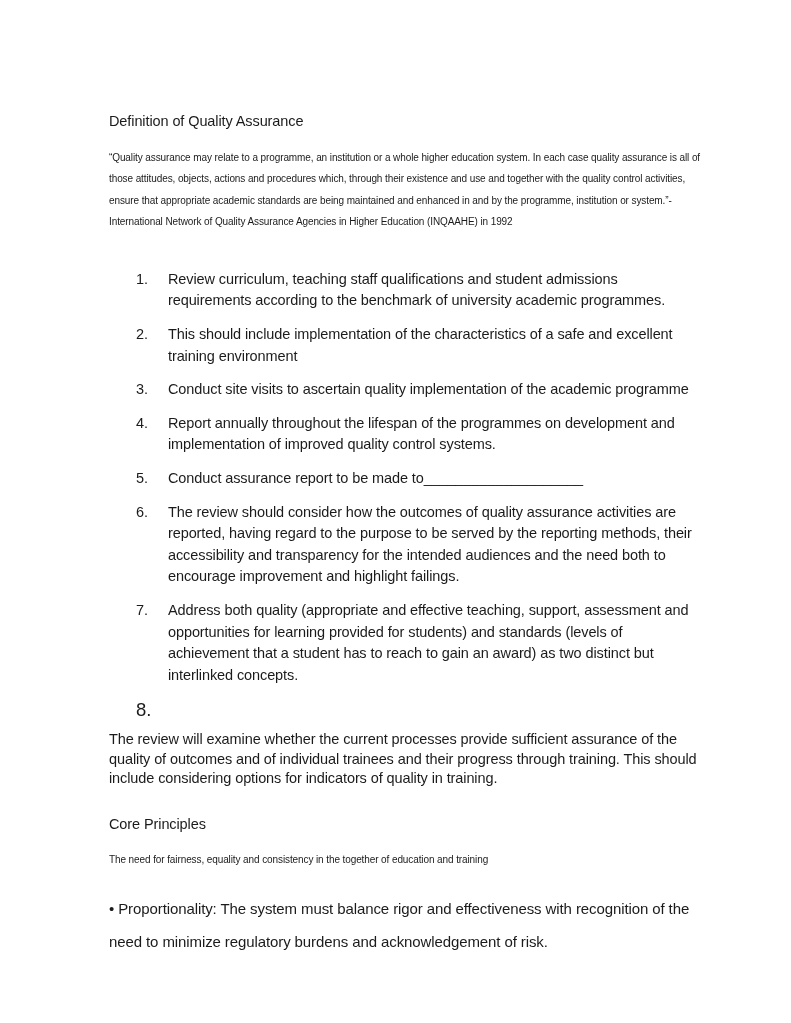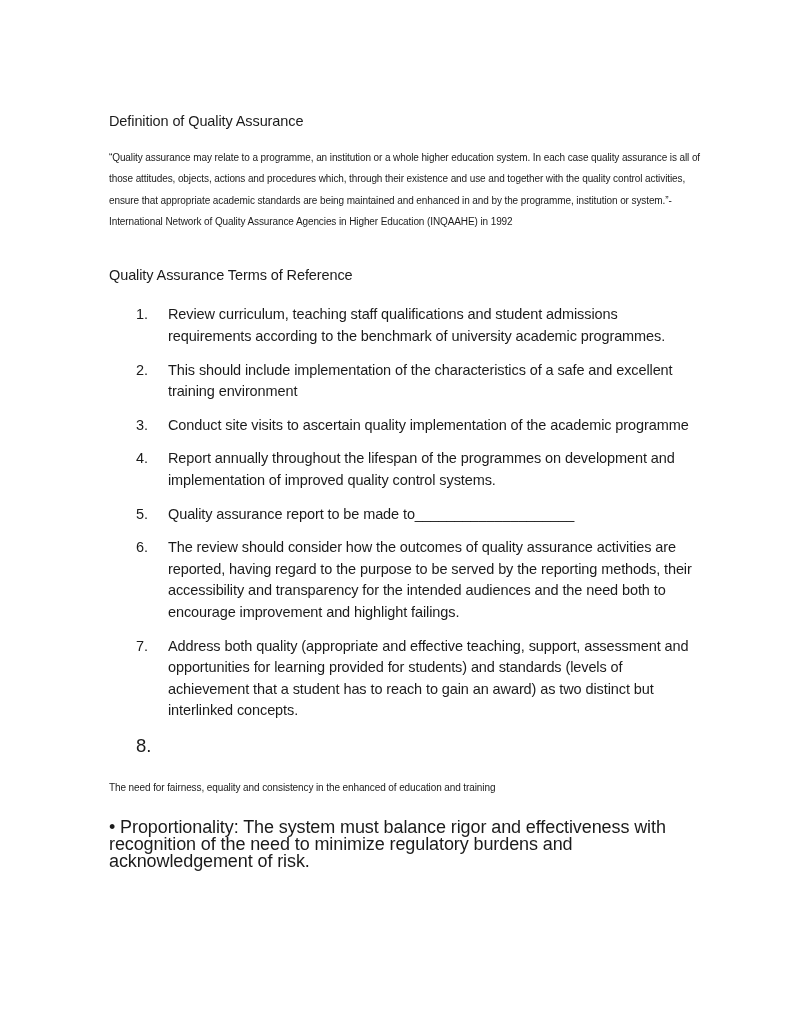--- a/index.html
+++ b/index.html
@@ -54,79 +54,80 @@
     font-size: 18.5px;
     line-height: 24px;
   }
   .review-para {
     font-size: 14.5px;
     line-height: 19.5px;
     margin-bottom: 14px;
     letter-spacing: -0.1px;
   }
   .bullet-para {
-    font-size: 18px;
-    line-height: 17px;
+    font-size: 15px;
+    line-height: 33px;
     margin-bottom: 11px;
     letter-spacing: -0.1px;
   }
   .spacer-small { height: 7px; }
 </style>
 </head>
 <body>
 
 <div class="page">
 
   <div class="doc-heading">Definition of Quality Assurance</div>
 
   <p class="doc-para">“Quality assurance may relate to a programme, an institution or a whole higher education system. In each case quality assurance is all of those attitudes, objects, actions and procedures which, through their existence and use and together with the quality control activities, ensure that appropriate academic standards are being maintained and enhanced in and by the programme, institution or system.”- International Network of Quality Assurance Agencies in Higher Education (INQAAHE) in 1992</p>
 
   <div class="spacer-small"></div>
 
-  <div class="doc-heading">Quality Assurance Terms of Reference</div>
 
   <ol class="terms-list">
     <li>
       <span class="num">1.</span>
       <span class="li-text">Review curriculum, teaching staff qualifications and student admissions requirements according to the benchmark of university academic programmes.</span>
     </li>
     <li>
       <span class="num">2.</span>
       <span class="li-text">This should include implementation of the characteristics of a safe and excellent training environment</span>
     </li>
     <li>
       <span class="num">3.</span>
       <span class="li-text">Conduct site visits to ascertain quality implementation of the academic programme</span>
     </li>
     <li>
       <span class="num">4.</span>
       <span class="li-text">Report annually throughout the lifespan of the programmes on development and implementation of improved quality control systems.</span>
     </li>
     <li>
       <span class="num">5.</span>
-      <span class="li-text">Quality assurance report to be made to____________________</span>
+      <span class="li-text">Conduct assurance report to be made to____________________</span>
     </li>
     <li>
       <span class="num">6.</span>
       <span class="li-text">The review should consider how the outcomes of quality assurance activities are reported, having regard to the purpose to be served by the reporting methods, their accessibility and transparency for the intended audiences and the need both to encourage improvement and highlight failings.</span>
     </li>
     <li>
       <span class="num">7.</span>
       <span class="li-text">Address both quality (appropriate and effective teaching, support, assessment and opportunities for learning provided for students) and standards (levels of achievement that a student has to reach to gain an award) as two distinct but interlinked concepts.</span>
     </li>
     <li class="item-8">
       <span class="num">8.</span>
       <span class="li-text"></span>
     </li>
   </ol>
 
+  <p class="review-para">The review will examine whether the current processes provide sufficient assurance of the quality of outcomes and of individual trainees and their progress through training. This should include considering options for indicators of quality in training.</p>
 
   <div class="spacer-small"></div>
 
+  <div class="doc-heading">Core Principles</div>
 
-  <p class="doc-para">The need for fairness, equality and consistency in the enhanced of education and training</p>
+  <p class="doc-para">The need for fairness, equality and consistency in the together of education and training</p>
 
   <p class="bullet-para">• Proportionality: The system must balance rigor and effectiveness with recognition of the need to minimize regulatory burdens and acknowledgement of risk.</p>
 
   <div class="spacer-small"></div>
 
 
 </div>
 
 </body></html>

